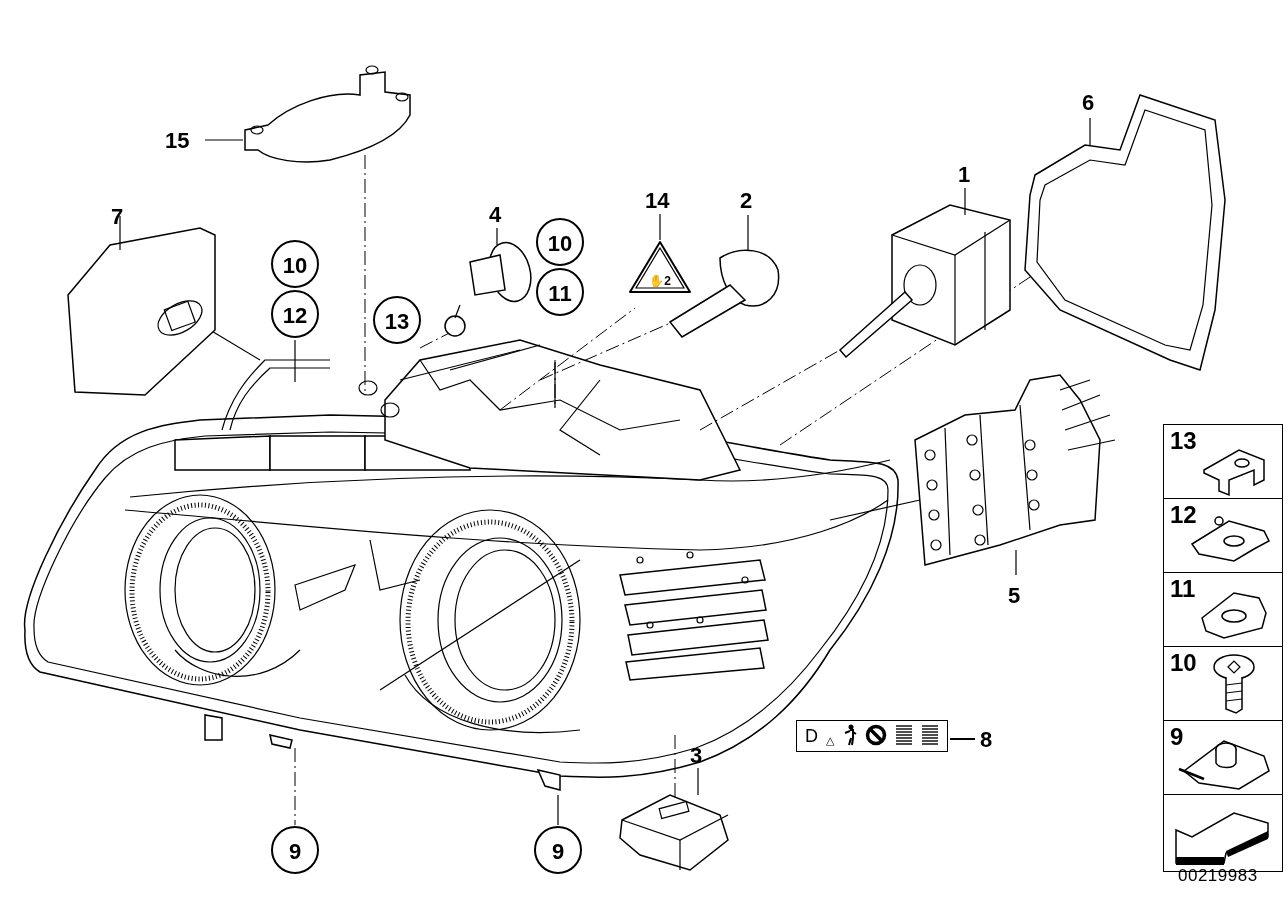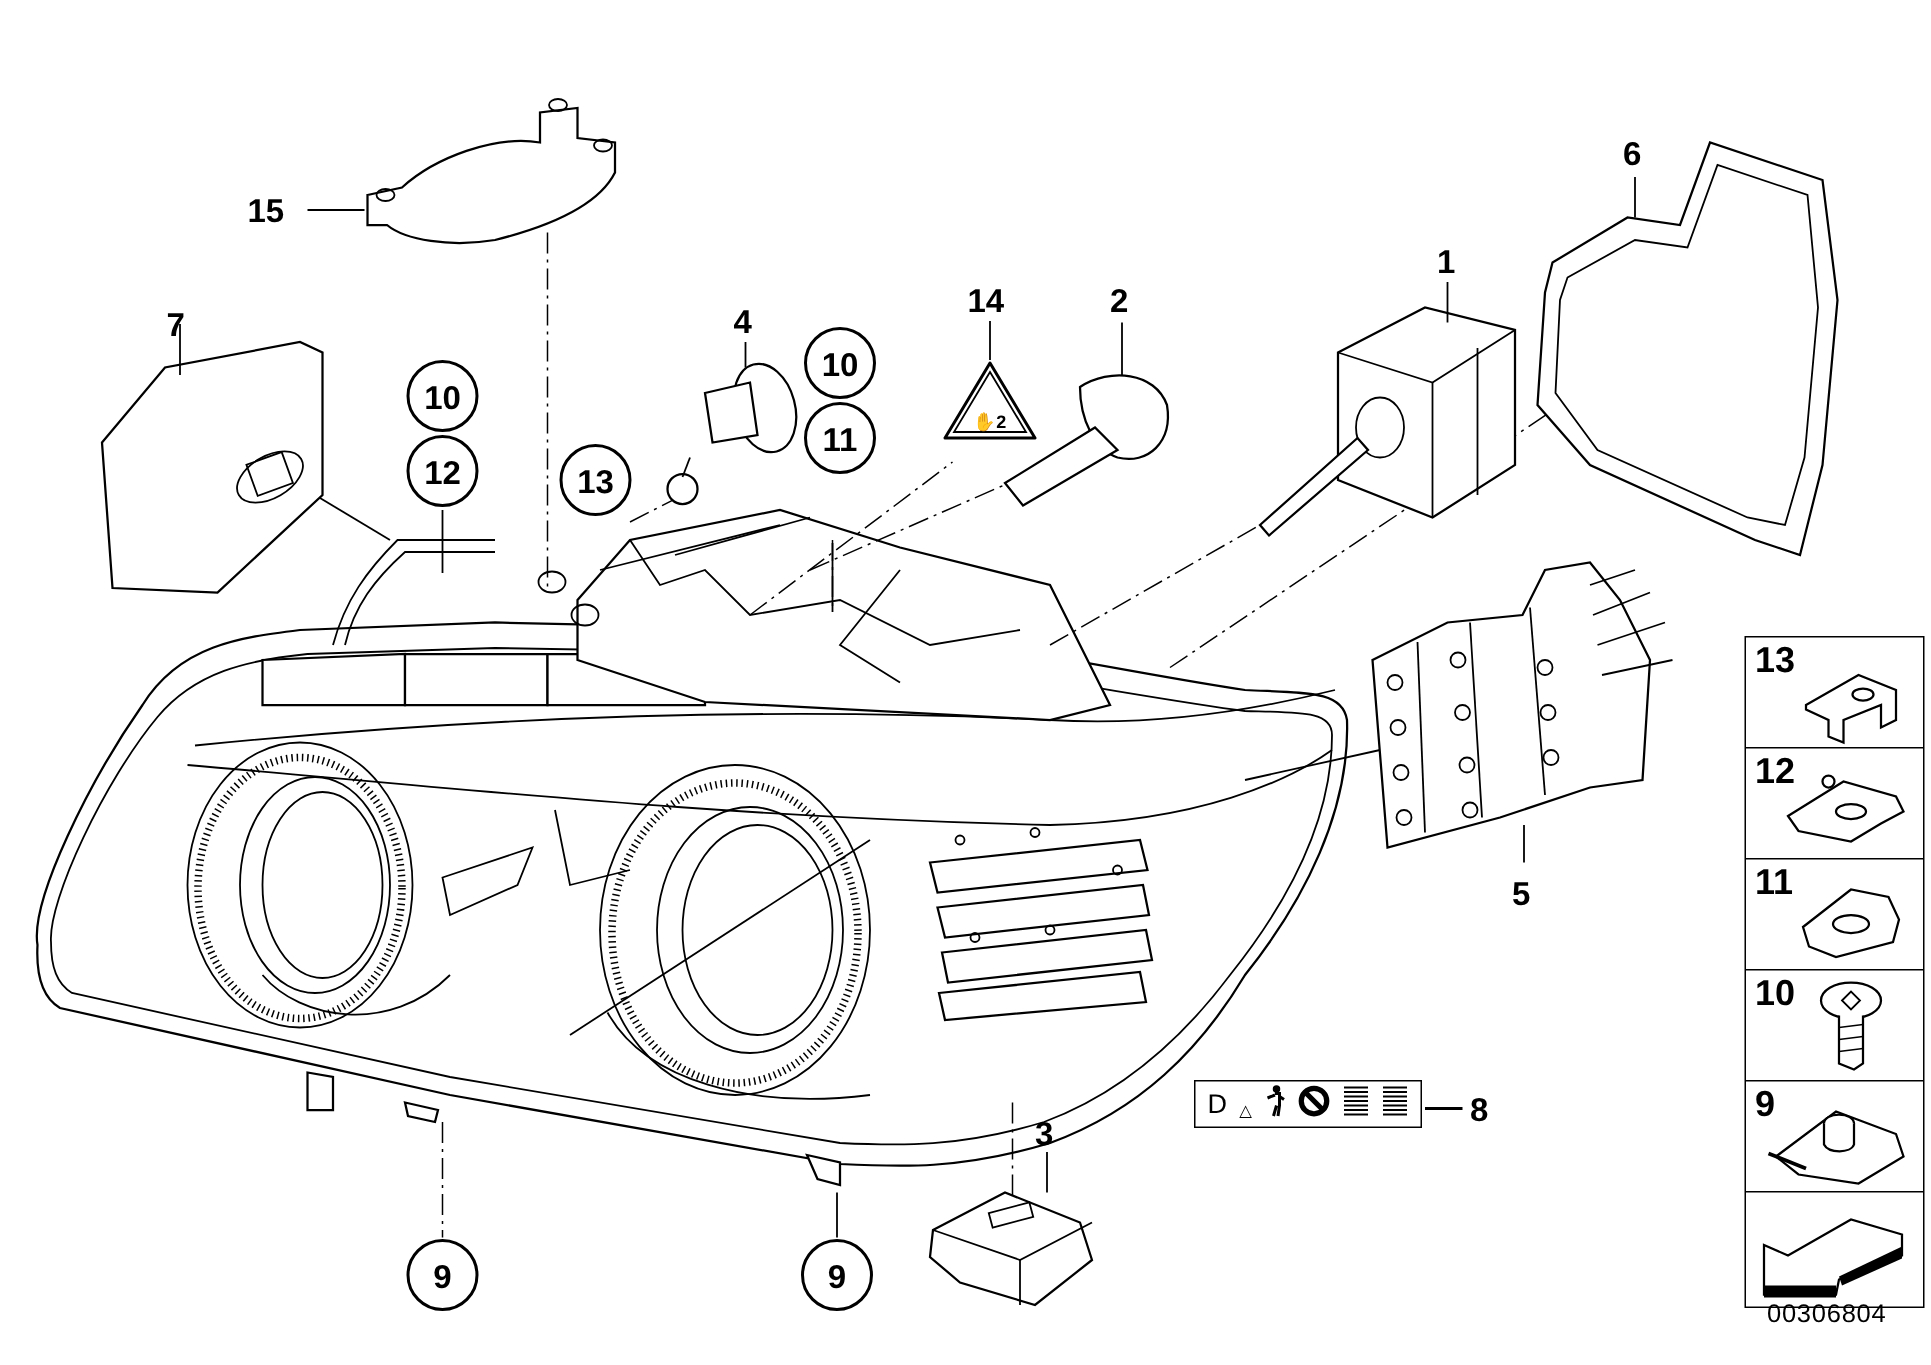--- a/index.html
+++ b/index.html
@@ -300,13 +300,13 @@
   </div>
   <div class="side-cell">
     <svg width="118" height="76">
       <path d="M12,35 L28,42 L70,18 L104,28 L104,42 L62,58 L60,68 L12,68 Z" fill="#fff" stroke="#000" stroke-width="1.5"></path>
       <path d="M12,62 L60,62 L60,70 L12,70 Z" fill="#000"></path>
       <path d="M62,56 L104,36 L104,44 L64,62 Z" fill="#000"></path>
     </svg>
   </div>
 </div>
 
-<div class="doc-number">00306804</div>
+<div class="doc-number">00219983</div>
 
 </body></html>

